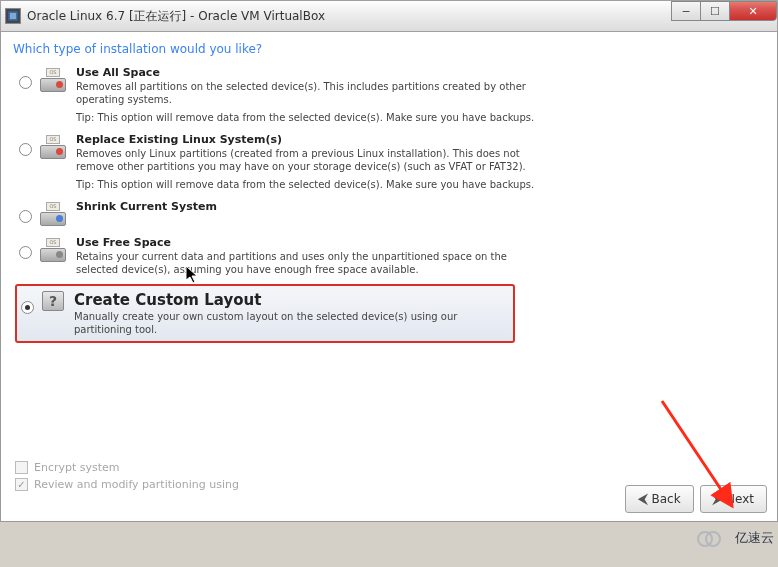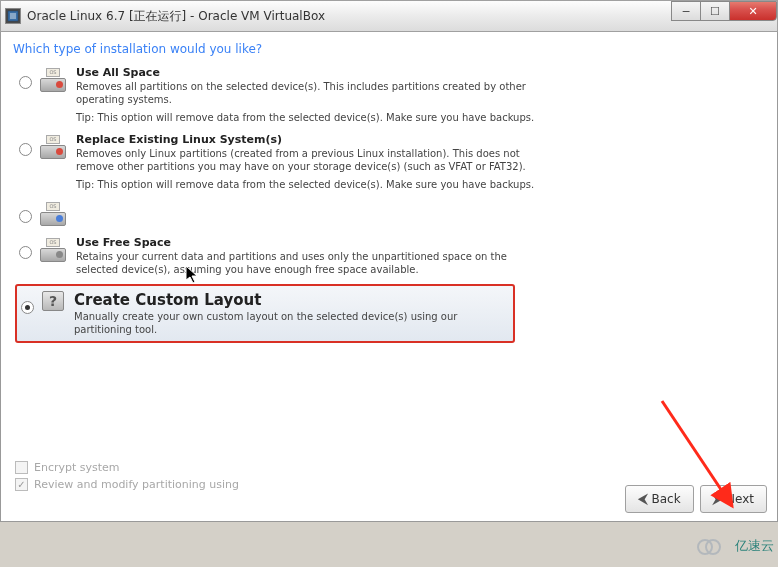--- a/index.html
+++ b/index.html
@@ -227,25 +227,25 @@
     .anno-arrow {
       position: absolute;
       right: 26px;
       bottom: 46px;
       pointer-events: none;
     }
     
     .watermark {
       position: absolute;
       right: 4px;
-      bottom: 12px;
+      bottom: 20px;
       display: flex;
       align-items: center;
       gap: 16px;
-      color: #0f766e;
+      color: #0f172a;
       font-size: 13px;
       opacity: 0.85;
     }
     .watermark-icon {
       width: 22px; height: 14px;
       position: relative;
     }
     .watermark-icon::before, .watermark-icon::after {
       content: "";
       position: absolute;
@@ -322,20 +322,21 @@
     </div>
 
     <div class="option">
       <div class="radio"></div>
       <div class="option-icon">
         <div class="disk-tag">OS</div>
           <div class="disk-body"></div>
           <div class="disk-btn blue"></div>
       </div>
       <div class="option-text">
+        <div class="option-title">Shrink Current System</div>
       </div>
     </div>
 
     <div class="option">
       <div class="radio"></div>
       <div class="option-icon">
         <div class="disk-tag">OS</div>
           <div class="disk-body"></div>
           <div class="disk-btn gray"></div>
       </div>

